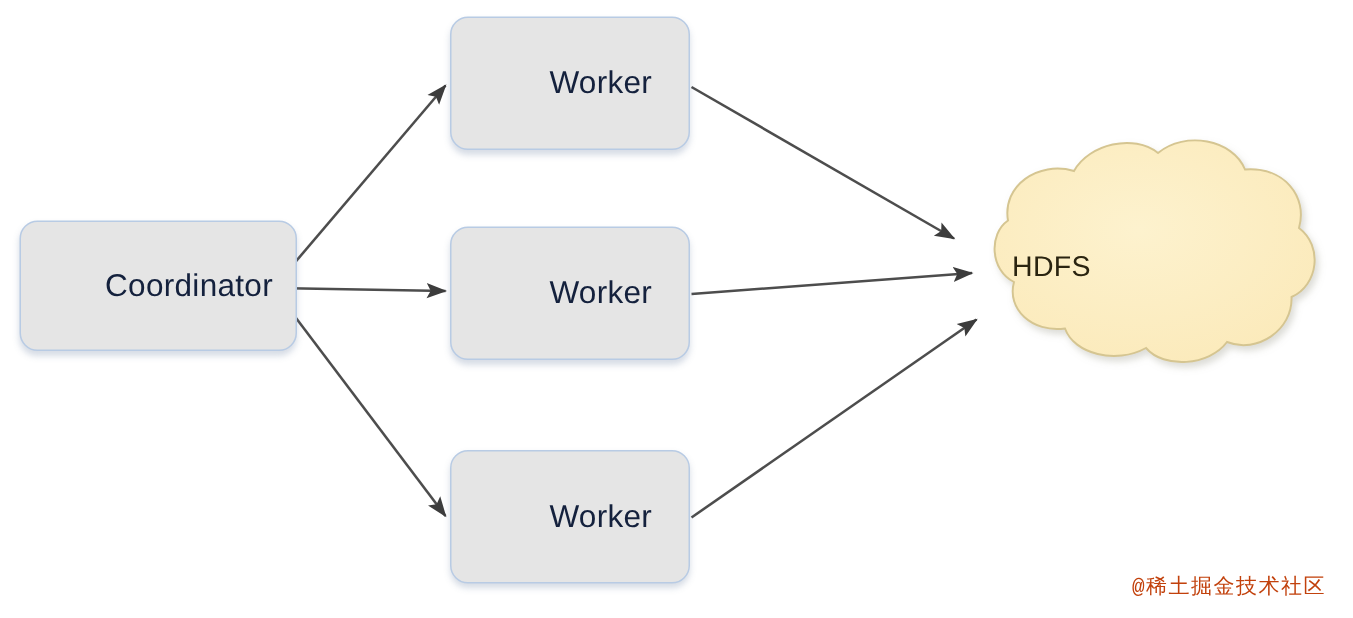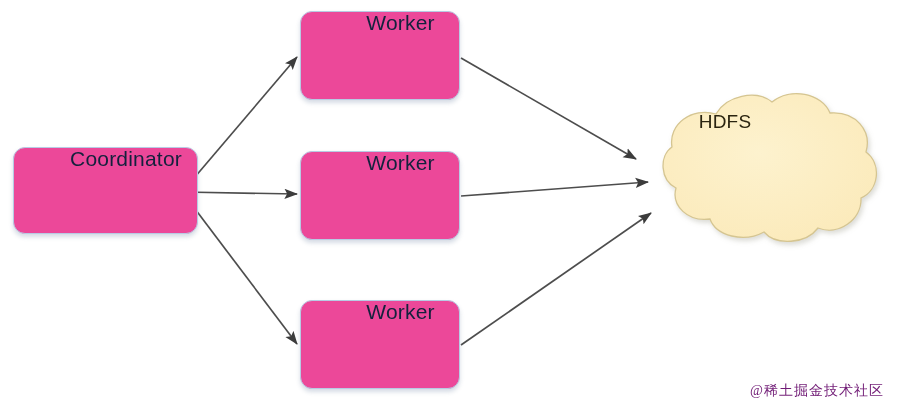--- a/index.html
+++ b/index.html
@@ -19,25 +19,26 @@
   }
   #diagram-svg {
     position: absolute;
     left: 0;
     top: 0;
     width: 902px;
     height: 412px;
   }
   .node-box {
     position: absolute;
-    background: #ec4899;
+    background: #e5e5e5;
     border: 1px solid #b8cbe4;
     border-radius: 12px;
     box-shadow: 0 3px 4px rgba(120, 140, 170, 0.30);
     display: flex;
+    align-items: center;
     justify-content: center;
     box-sizing: border-box;
     padding-left: 41px;
   }
   .node-label {
     font-size: 21px;
     color: #14213d;
     letter-spacing: 0.2px;
     line-height: 1;
     white-space: nowrap;
@@ -61,42 +62,43 @@
     height: 89px;
   }
   #node-worker-3 {
     left: 300px;
     top: 300px;
     width: 160px;
     height: 89px;
   }
   #hdfs-label {
     position: absolute;
-    left: 618px;
+    left: 594px;
     top: 112px;
     width: 250px;
     height: 132px;
     display: flex;
+    align-items: center;
     justify-content: center;
     pointer-events: none;
   }
   #hdfs-label .node-label {
     font-size: 19px;
     color: #2a2410;
     transform: translate(-18px, 0px);
   }
   #watermark {
     position: absolute;
     right: 18px;
     bottom: 12px;
     font-size: 14px;
-    color: #701a75;
+    color: #c2410c;
     letter-spacing: 1px;
     white-space: nowrap;
-    font-family: Liberation Serif, serif;
+    font-family: Liberation Mono, monospace;
   }
 </style>
 </head>
 <body>
 
 <div id="canvas">
 
   <svg id="diagram-svg" viewBox="0 0 902 412" xmlns="http://www.w3.org/2000/svg">
     <defs>
       <marker id="arrowhead" markerWidth="9" markerHeight="9" refX="7.4" refY="3.2" orient="auto" markerUnits="strokeWidth">

